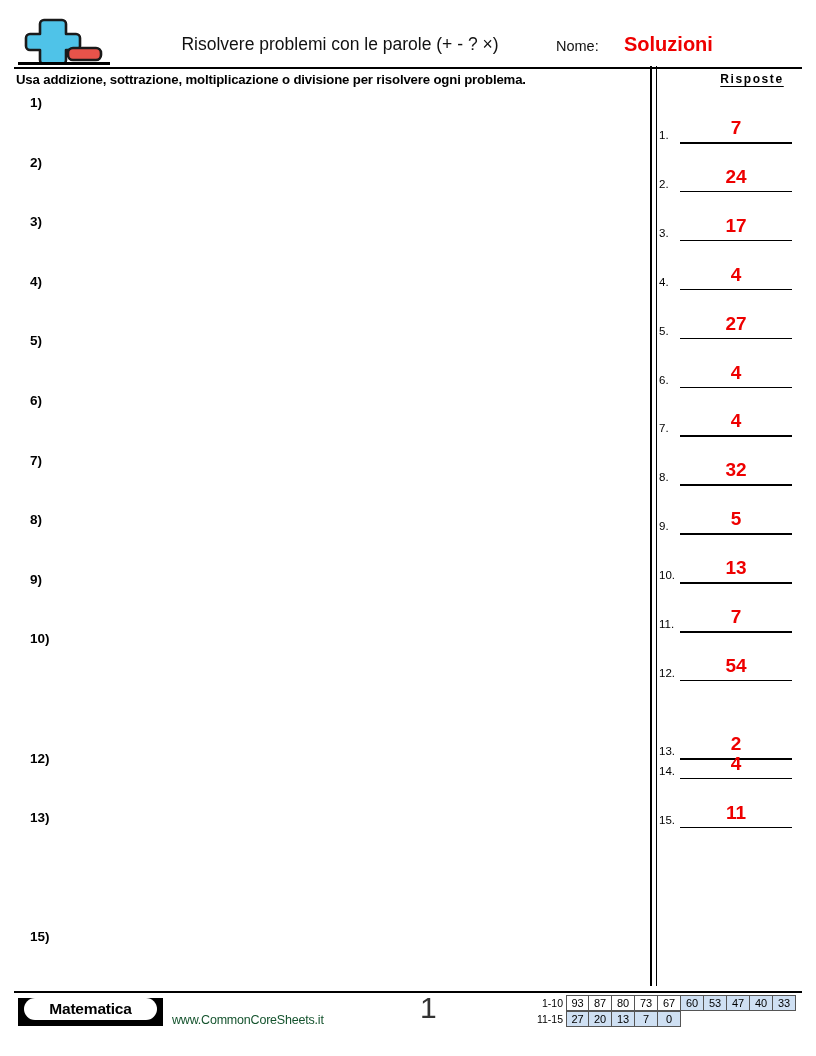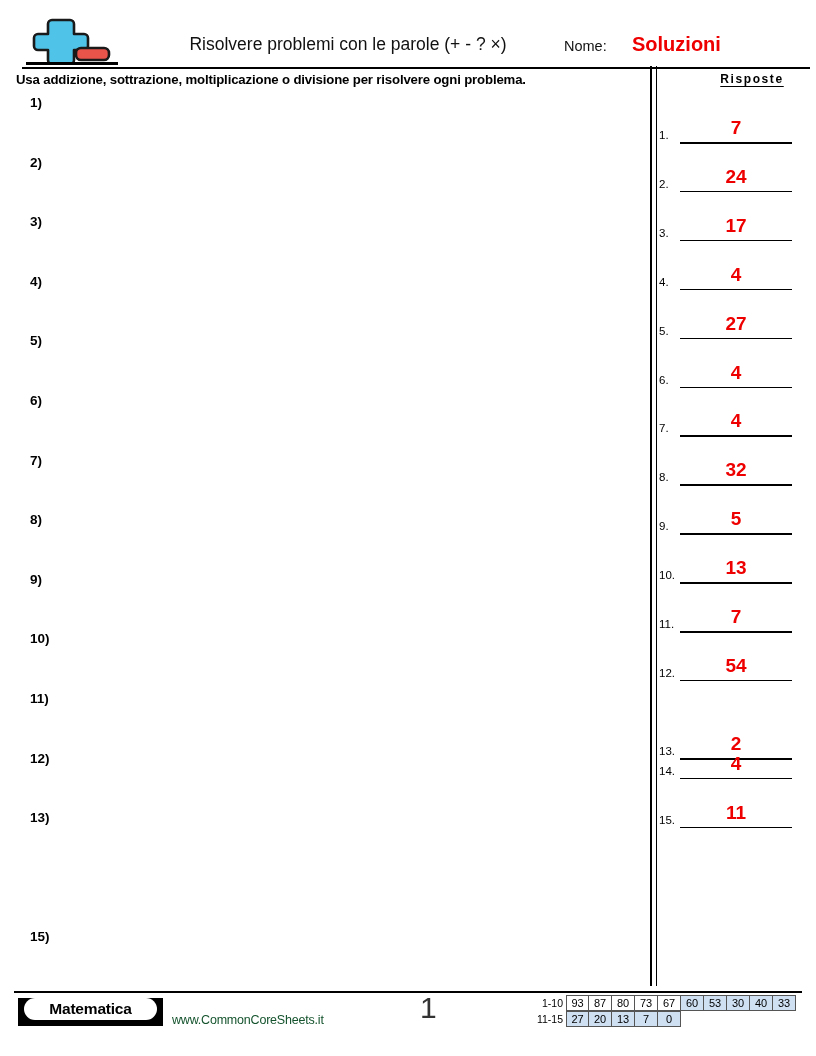--- a/index.html
+++ b/index.html
@@ -12,21 +12,21 @@
     height: 1056px;
     position: relative;
     font-family: "Liberation Sans", sans-serif;
     color: #000000;
     overflow: hidden;
   }
 
   
   #header {
     position: absolute;
-    left: 8px;
+    left: 0;
     top: 0;
     width: 780px;
     height: 68px;
   }
   #logo-box {
     position: absolute;
     left: 18px;
     top: 16px;
     width: 92px;
     height: 48px;
@@ -320,23 +320,20 @@
       <div class="problem-num">7)</div>
     </div>
     <div class="problem-row" style="top: 417.2px;">
       <div class="problem-num">8)</div>
     </div>
     <div class="problem-row" style="top: 476.8px;">
       <div class="problem-num">9)</div>
     </div>
     <div class="problem-row" style="top: 536.4px;">
       <div class="problem-num">10)</div>
-    </div>
-    <div class="problem-row" style="top: 596px;">
-      <div class="problem-num">11)</div>
     </div>
     <div class="problem-row" style="top: 655.6px;">
       <div class="problem-num">12)</div>
     </div>
     <div class="problem-row" style="top: 715.2px;">
       <div class="problem-num">13)</div>
     </div>
     <div class="problem-row" style="top: 834.4px;">
       <div class="problem-num">15)</div>
     </div>
@@ -435,21 +432,21 @@
 <div id="grade-scale">
     <div class="scale-row">
       <div class="scale-label">1-10</div>
       <div class="scale-cell first">93</div>
       <div class="scale-cell">87</div>
       <div class="scale-cell">80</div>
       <div class="scale-cell">73</div>
       <div class="scale-cell">67</div>
       <div class="scale-cell shaded">60</div>
       <div class="scale-cell shaded">53</div>
-      <div class="scale-cell shaded">30</div>
+      <div class="scale-cell shaded">47</div>
       <div class="scale-cell shaded">40</div>
       <div class="scale-cell shaded">33</div>
     </div>
     <div class="scale-row">
       <div class="scale-label">11-15</div>
       <div class="scale-cell first shaded">27</div>
       <div class="scale-cell shaded">20</div>
       <div class="scale-cell shaded">13</div>
       <div class="scale-cell shaded">7</div>
       <div class="scale-cell shaded">0</div>

